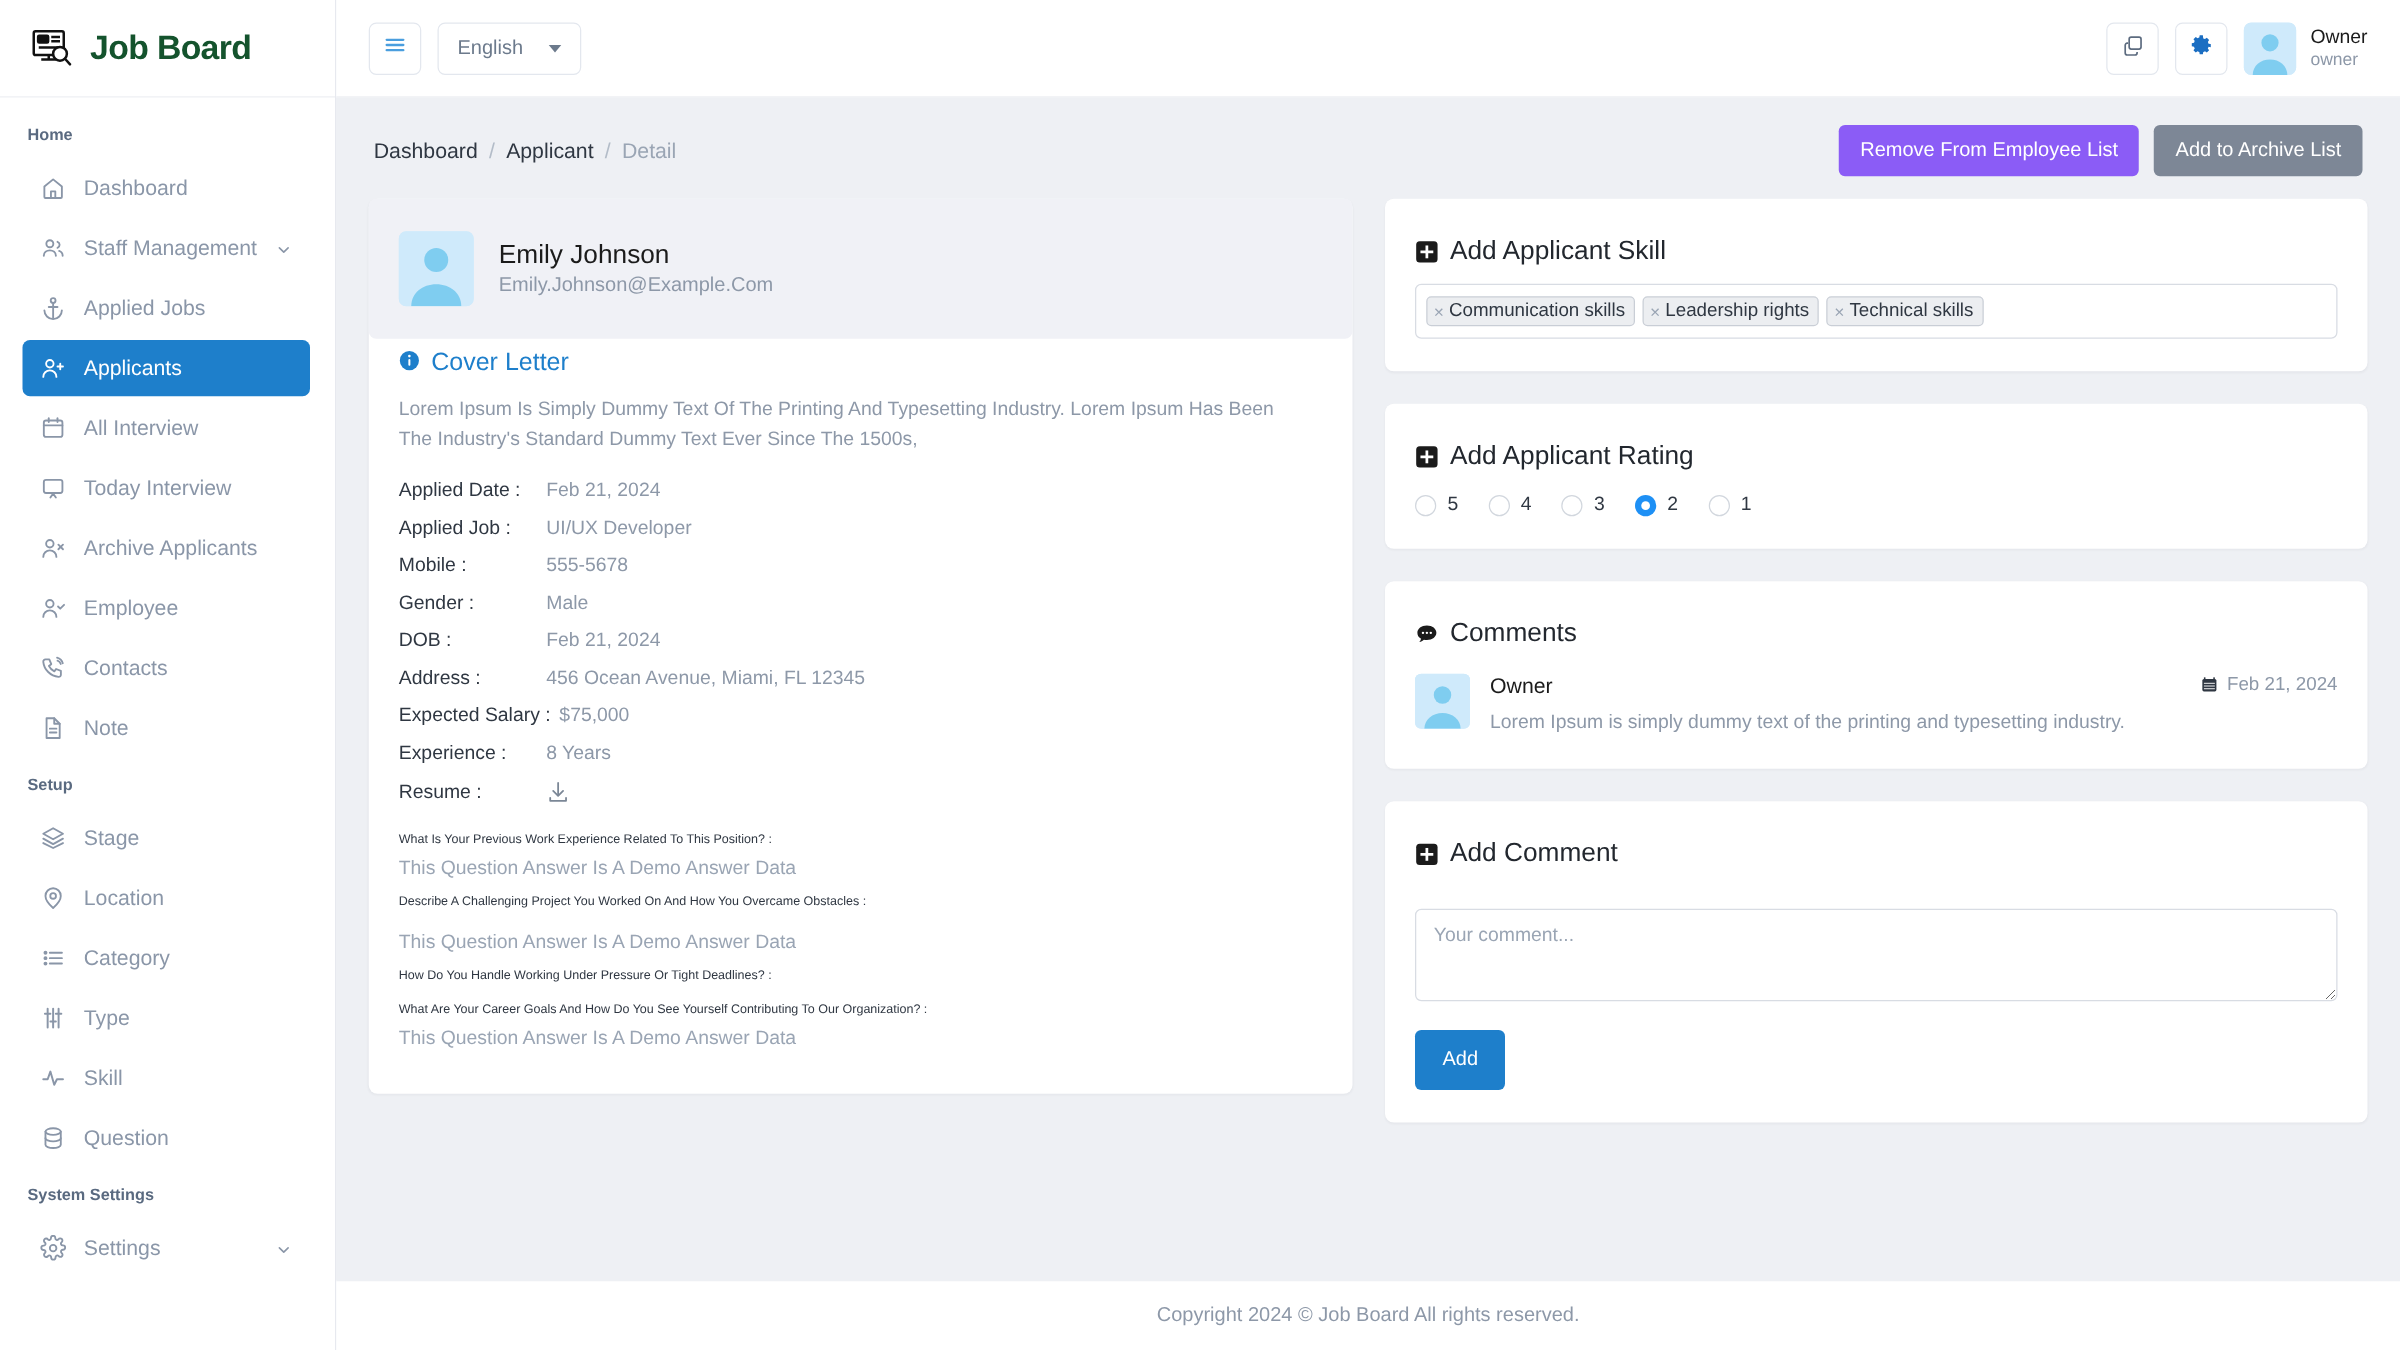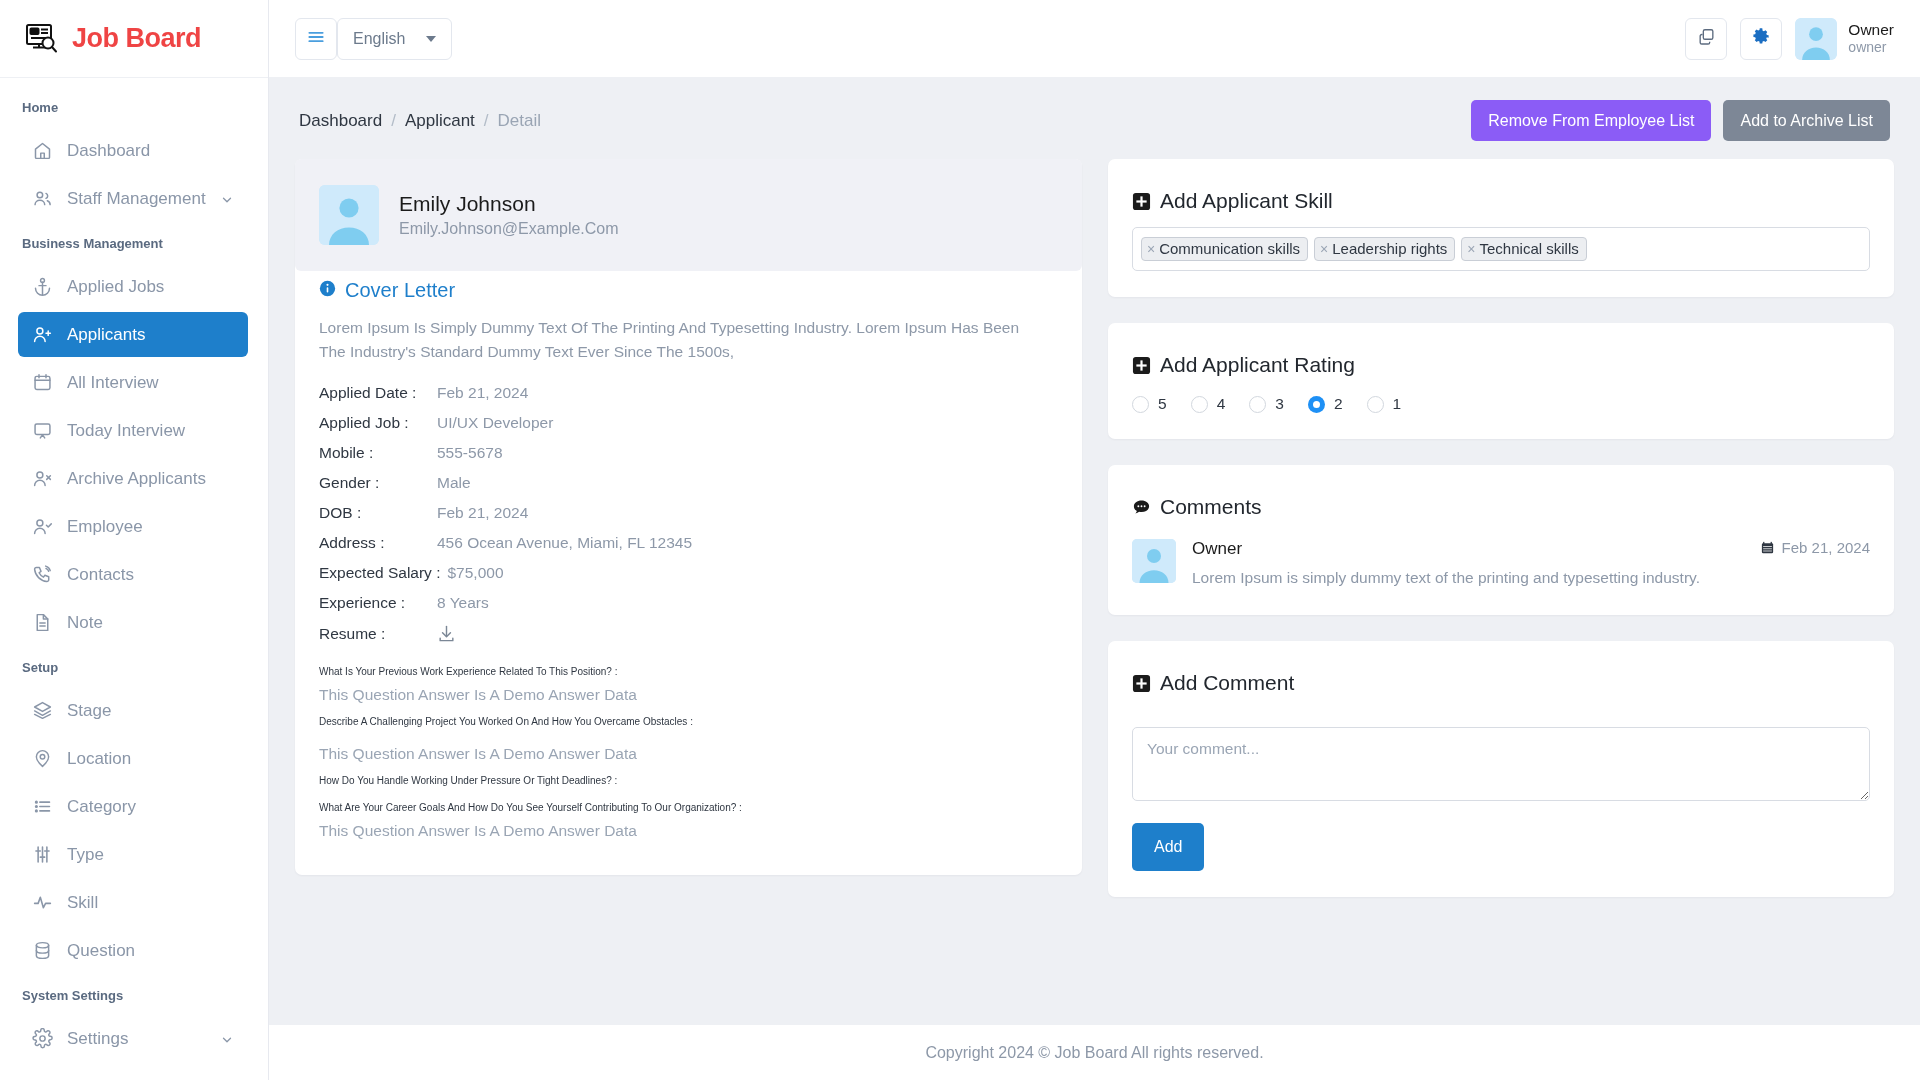--- a/index.html
+++ b/index.html
@@ -21,21 +21,21 @@
     overflow: hidden;
   }
   .brand {
     height: 78px; flex: 0 0 78px;
     display: flex; align-items: center; gap: 10px;
     padding-left: 22px;
     border-bottom: 1px solid #eef0f4;
   }
   .brand-mark { width: 40px; height: 40px; flex: 0 0 40px; }
   .brand-text {
-    font-size: 27px; font-weight: bold; color: #ef4444;
+    font-size: 27px; font-weight: bold; color: #14532d;
     letter-spacing: -0.5px;
   }
   .nav-scroll { flex: 1 1 auto; padding: 10px 0 20px 0; overflow: hidden; }
   .nav-section {
     font-size: 13px; font-weight: bold; color: #5a6a80;
     padding: 12px 0 10px 22px;
   }
   .nav-item {
     display: flex; align-items: center; gap: 14px;
     height: 45px;
@@ -63,21 +63,21 @@
     border-bottom: 1px solid #eef0f4;
   }
   .sq-btn {
     width: 42px; height: 42px;
     border: 1px solid #e3e7ee; border-radius: 6px;
     background: #fff;
     display: flex; align-items: center; justify-content: center;
     cursor: pointer;
   }
   .lang-btn {
-    height: 42px; 
+    height: 42px; margin-left: 13px;
     border: 1px solid #e3e7ee; border-radius: 6px;
     background: #fff; color: #6c7a8c; font-size: 16px;
     display: flex; align-items: center; gap: 21px;
     padding: 0 15px; cursor: pointer;
   }
   .caret { width: 0; height: 0; border-left: 5px solid transparent; border-right: 5px solid transparent; border-top: 6px solid #6c7a8c; }
   .topbar-spacer { flex: 1 1 auto; }
   .avatar-sm { width: 42px; height: 42px; border-radius: 6px; background: #cfeafb; overflow: hidden; display:block; }
   .user-block { display: flex; align-items: center; gap: 11px; margin-left: 13px; cursor: pointer; }
   .user-name { font-size: 15.5px; color: #1b1b1b; line-height: 1.25; }
@@ -238,21 +238,20 @@
           </svg>
       </span>
       <span>Staff Management</span>
       <span class="chev">
         <svg viewBox="0 0 24 24" width="14" height="14" fill="none" stroke="currentColor" stroke-width="2.2" stroke-linecap="round" stroke-linejoin="round">
             <polyline points="6 9 12 15 18 9"></polyline>
           </svg>
       </span>
     </div>
 
-    <div class="nav-section">Business Management</div>
     <div class="nav-item">
       <span class="ico">
         <svg viewBox="0 0 24 24" width="21" height="21" fill="none" stroke="currentColor" stroke-width="1.7" stroke-linecap="round" stroke-linejoin="round">
             <circle cx="12" cy="5" r="2.2"></circle>
             <line x1="12" y1="7.2" x2="12" y2="21"></line>
             <line x1="8" y1="11" x2="16" y2="11"></line>
             <path d="M4 14a8 8 0 0 0 16 0"></path>
           </svg>
       </span>
       <span>Applied Jobs</span>

